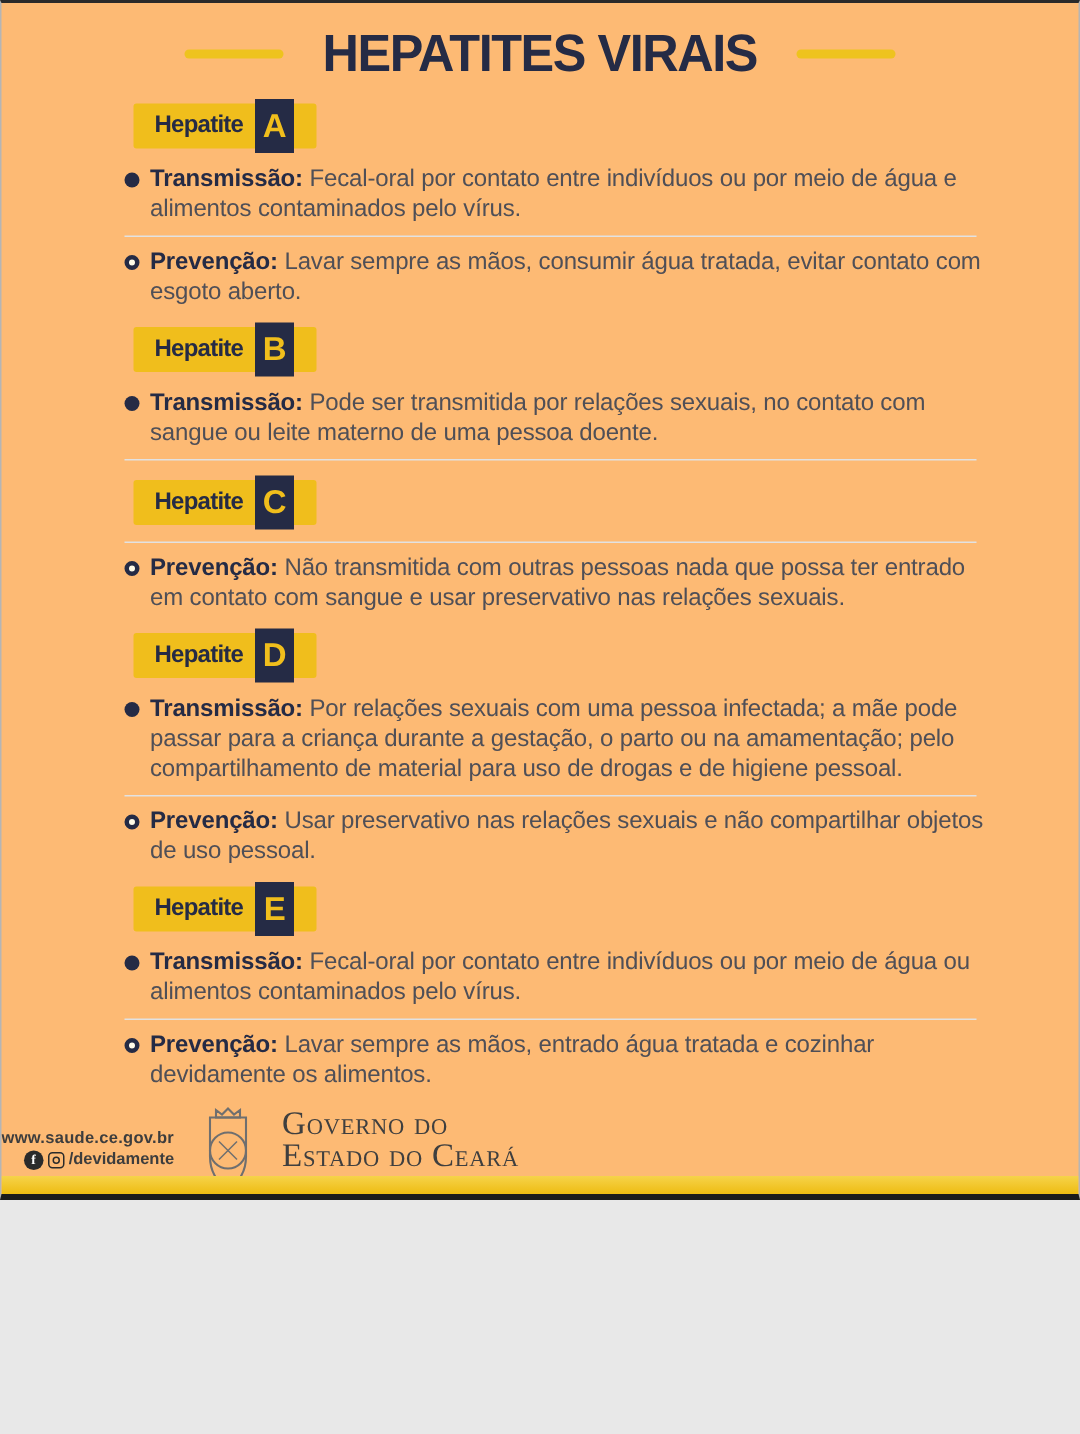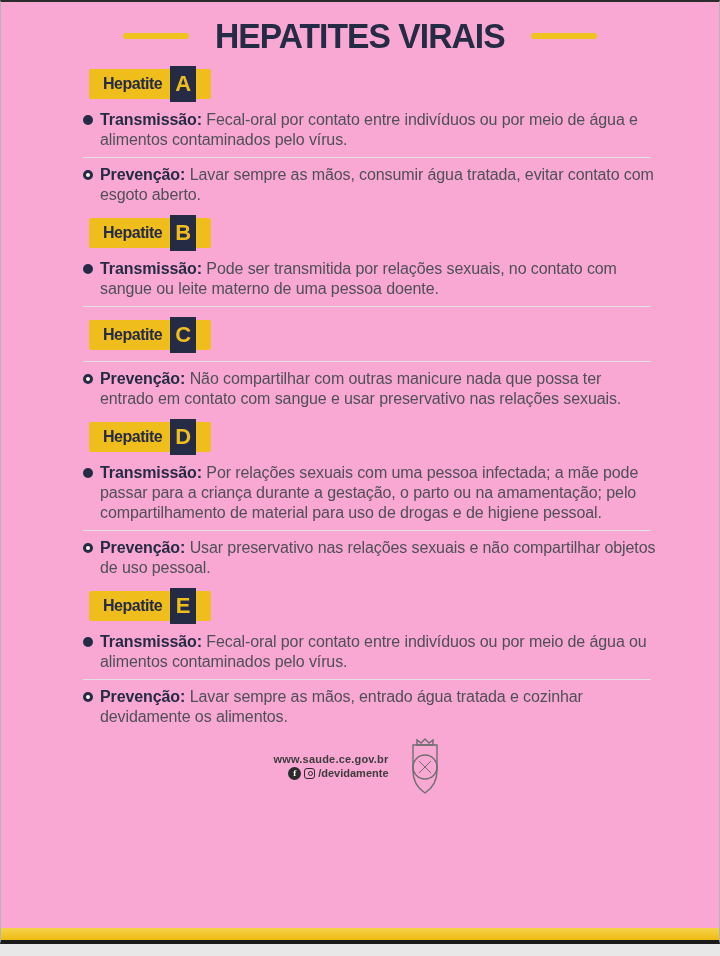--- a/index.html
+++ b/index.html
@@ -1,21 +1,21 @@
 <!DOCTYPE html>
 <html><head>
 <meta charset="utf-8">
 <style>
   * { margin:0; padding:0; box-sizing:border-box; }
   html,body { background:#e8e8e8; }
   .page {
     position:relative;
-    width:720px; height:944px;
+    width:720px; height:800px;
     margin:0 auto;
-    background:#f9a8d4;
+    background:#fdba74;
     border:1px solid #b5b5b5;
     border-top:2px solid #2a2a2a;
     border-bottom:4px solid #1b1b1b;
     overflow:hidden;
     font-family:"Liberation Sans", sans-serif;
   }
 
   
   .title-row {
     display:flex; align-items:center; justify-content:center;
@@ -69,21 +69,21 @@
   }
   .item-label { font-weight:bold; color:#252b45; }
 
   .divider {
     height:1px; background:#e2e2e2;
     margin:7px 0 7px 82px; width:568px;
   }
 
   
   .footer {
-    display:flex; align-items:center; justify-content:center;
+    display:flex; align-items:center; 
     gap:14px; margin-top:10px;
   }
   .contact-block { text-align:right; color:#3d3d3d; }
   .contact-site { font-size:11px; font-weight:bold; letter-spacing:0.2px; }
   .contact-social {
     display:flex; align-items:center; justify-content:flex-end;
     gap:3px; margin-top:2px;
   }
   .fb-icon {
     display:inline-flex; align-items:center; justify-content:center;
@@ -170,21 +170,21 @@
       <div class="badge">
         <span class="badge-label">Hepatite</span>
         <span class="badge-letter">C</span>
       </div>
     </div>
     <div class="divider"></div>
     <div class="item">
       <span class="bullet-wrap">
           <span class="bullet-ring"></span>
         </span>
-      <p class="item-text"><span class="item-label">Prevenção:</span> <span>Não compartilhar com outras manicure nada que possa ter entrado em contato com sangue e usar preservativo nas relações sexuais.</span></p>
+      <p class="item-text"><span class="item-label">Prevenção:</span> <span>Não transmitida com outras pessoas nada que possa ter entrado em contato com sangue e usar preservativo nas relações sexuais.</span></p>
     </div>
   </div>
 
   <div>
     <div class="badge-row">
       <div class="badge">
         <span class="badge-label">Hepatite</span>
         <span class="badge-letter">D</span>
       </div>
     </div>
@@ -235,16 +235,21 @@
       </div>
     </div>
     <svg class="crest" width="44" height="58" viewBox="0 0 44 58">
       <g fill="none" stroke="#6f6f6f" stroke-width="1.4">
         <path d="M22 2 L26 6 L30 3 L30 8 L14 8 L14 3 L18 6 Z"></path>
         <path d="M10 8 H34 V34 C34 46 28 52 22 56 C16 52 10 46 10 34 Z"></path>
         <circle cx="22" cy="30" r="12"></circle>
         <path d="M16 24 L28 36 M28 24 L16 36" stroke-width="1"></path>
       </g>
     </svg>
+    <div class="gov-block">
+      <div class="gov-line">Governo do</div>
+      <div class="gov-line">Estado do Ceará</div>
+      <div class="gov-sub">Secretaria da Saúde</div>
+    </div>
   </div>
 
   <div class="bottom-bar"></div>
 </div>
 
 </body></html>

